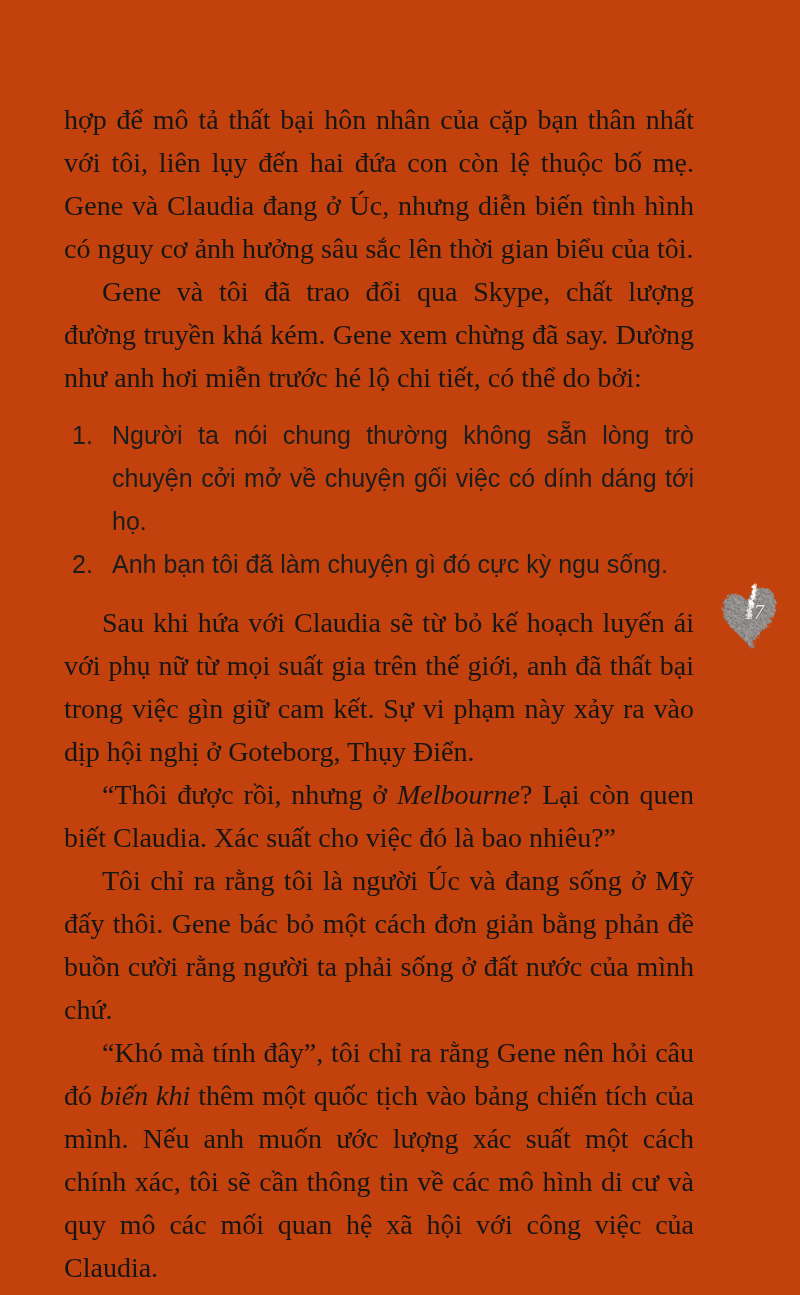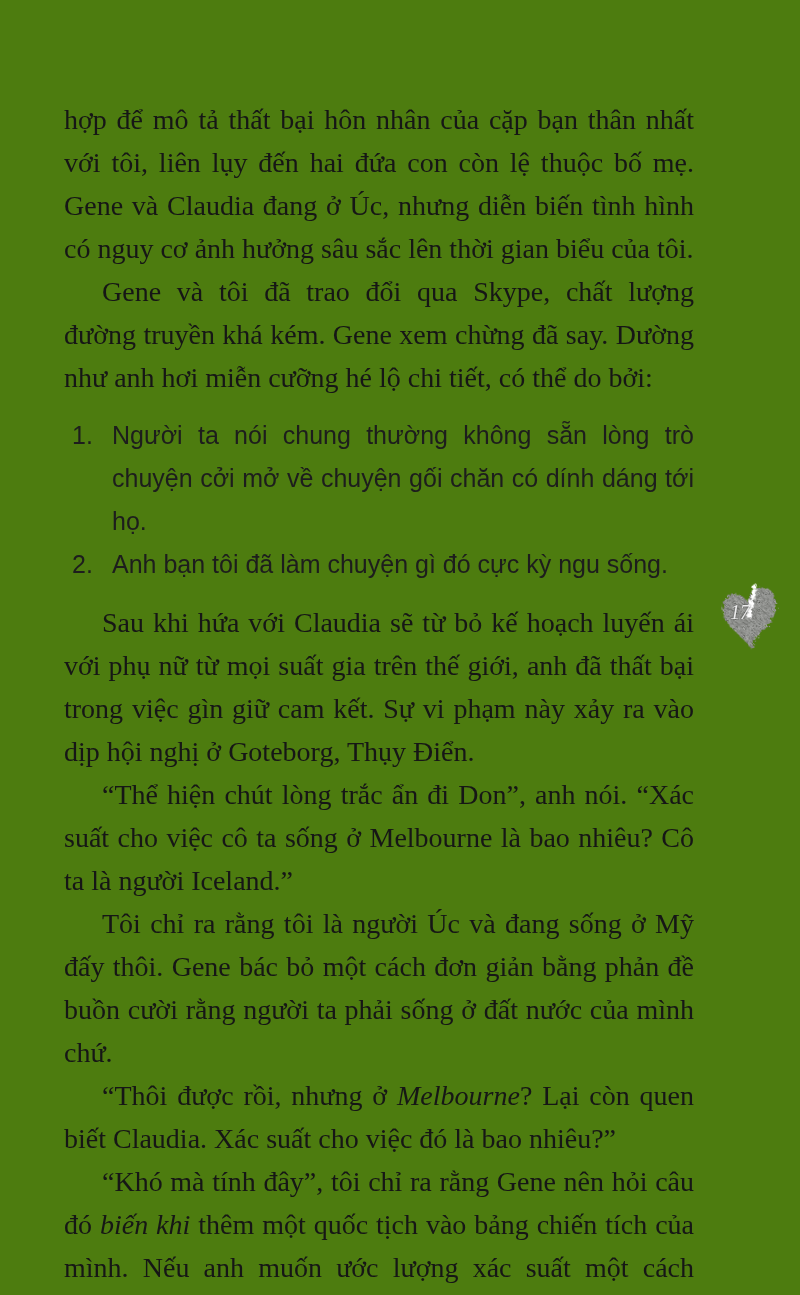--- a/index.html
+++ b/index.html
@@ -1,20 +1,20 @@
 <!DOCTYPE html>
 <html><head>
 <meta charset="utf-8">
 <style>
   html, body { margin: 0; padding: 0; background: #ffffff; }
   .book-page {
     position: relative;
     width: 800px;
     height: 1295px;
-    background: #4d7c0f;
+    background: #c2410c;
     overflow: hidden;
   }
   .text-column {
     position: absolute;
     left: 64px;
     top: 98px;
     width: 630px;
     font-family: "Liberation Serif", "DejaVu Serif", serif;
     font-size: 28px;
     line-height: 43px;
@@ -41,61 +41,60 @@
   .heart-marker {
     position: absolute;
     left: 719px;
     top: 580px;
     width: 66px;
     height: 78px;
   }
   .heart-marker svg { display: block; width: 100%; height: 100%; }
   .heart-number {
     position: absolute;
-    left: 8px;
+    left: 22px;
     top: 20px;
     width: 26px;
     text-align: center;
     color: #ececec;
     font-family: "Liberation Serif", "DejaVu Serif", serif;
     font-style: italic;
     font-size: 20px;
     line-height: 24px;
     text-shadow: 0 0 2px rgba(0,0,0,0.6);
   }
 </style>
 </head>
 <body>
 
 <div class="book-page">
 
   <div class="text-column">
 
     <p class="para no-indent">hợp để mô tả thất bại hôn nhân của cặp bạn thân nhất với tôi, liên lụy đến hai đứa con còn lệ thuộc bố mẹ. Gene và Claudia đang ở Úc, nhưng diễn biến tình hình có nguy cơ ảnh hưởng sâu sắc lên thời gian biểu của tôi.</p>
 
-    <p class="para">Gene và tôi đã trao đổi qua Skype, chất lượng đường truyền khá kém. Gene xem chừng đã say. Dường như anh hơi miễn cưỡng hé lộ chi tiết, có thể do bởi:</p>
+    <p class="para">Gene và tôi đã trao đổi qua Skype, chất lượng đường truyền khá kém. Gene xem chừng đã say. Dường như anh hơi miễn trước hé lộ chi tiết, có thể do bởi:</p>
 
     <div class="numbered-list">
       <div class="list-row">
         <span class="list-marker">1.</span>
-        <span class="list-text">Người ta nói chung thường không sẵn lòng trò chuyện cởi mở về chuyện gối chăn có dính dáng tới họ.</span>
+        <span class="list-text">Người ta nói chung thường không sẵn lòng trò chuyện cởi mở về chuyện gối việc có dính dáng tới họ.</span>
       </div>
       <div class="list-row">
         <span class="list-marker">2.</span>
         <span class="list-text">Anh bạn tôi đã làm chuyện gì đó cực kỳ ngu sống.</span>
       </div>
     </div>
 
     <p class="para">Sau khi hứa với Claudia sẽ từ bỏ kế hoạch luyến ái với phụ nữ từ mọi suất gia trên thế giới, anh đã thất bại trong việc gìn giữ cam kết. Sự vi phạm này xảy ra vào dịp hội nghị ở Goteborg, Thụy Điển.</p>
 
-    <p class="para">“Thể hiện chút lòng trắc ẩn đi Don”, anh nói. “Xác suất cho việc cô ta sống ở Melbourne là bao nhiêu? Cô ta là người Iceland.”</p>
+
+    <p class="para"><span>“Thôi được rồi, nhưng ở </span><span class="italic">Melbourne</span><span>? Lại còn quen biết Claudia. Xác suất cho việc đó là bao nhiêu?”</span></p>
 
     <p class="para">Tôi chỉ ra rằng tôi là người Úc và đang sống ở Mỹ đấy thôi. Gene bác bỏ một cách đơn giản bằng phản đề buồn cười rằng người ta phải sống ở đất nước của mình chứ.</p>
-
-    <p class="para"><span>“Thôi được rồi, nhưng ở </span><span class="italic">Melbourne</span><span>? Lại còn quen biết Claudia. Xác suất cho việc đó là bao nhiêu?”</span></p>
 
     <p class="para"><span>“Khó mà tính đây”, tôi chỉ ra rằng Gene nên hỏi câu đó </span><span class="italic">biến khi</span><span> thêm một quốc tịch vào bảng chiến tích của mình. Nếu anh muốn ước lượng xác suất một cách chính xác, tôi sẽ cần thông tin về các mô hình di cư và quy mô các mối quan hệ xã hội với công việc của Claudia.</span></p>
 
   </div>
 
   <div class="heart-marker">
     <svg viewBox="0 0 66 78" xmlns="http://www.w3.org/2000/svg" aria-hidden="true">
       <defs>
         <filter id="scribble" x="-20%" y="-20%" width="140%" height="140%">
           <feTurbulence type="fractalNoise" baseFrequency="0.35" numOctaves="3" seed="7" result="n"></feTurbulence>

